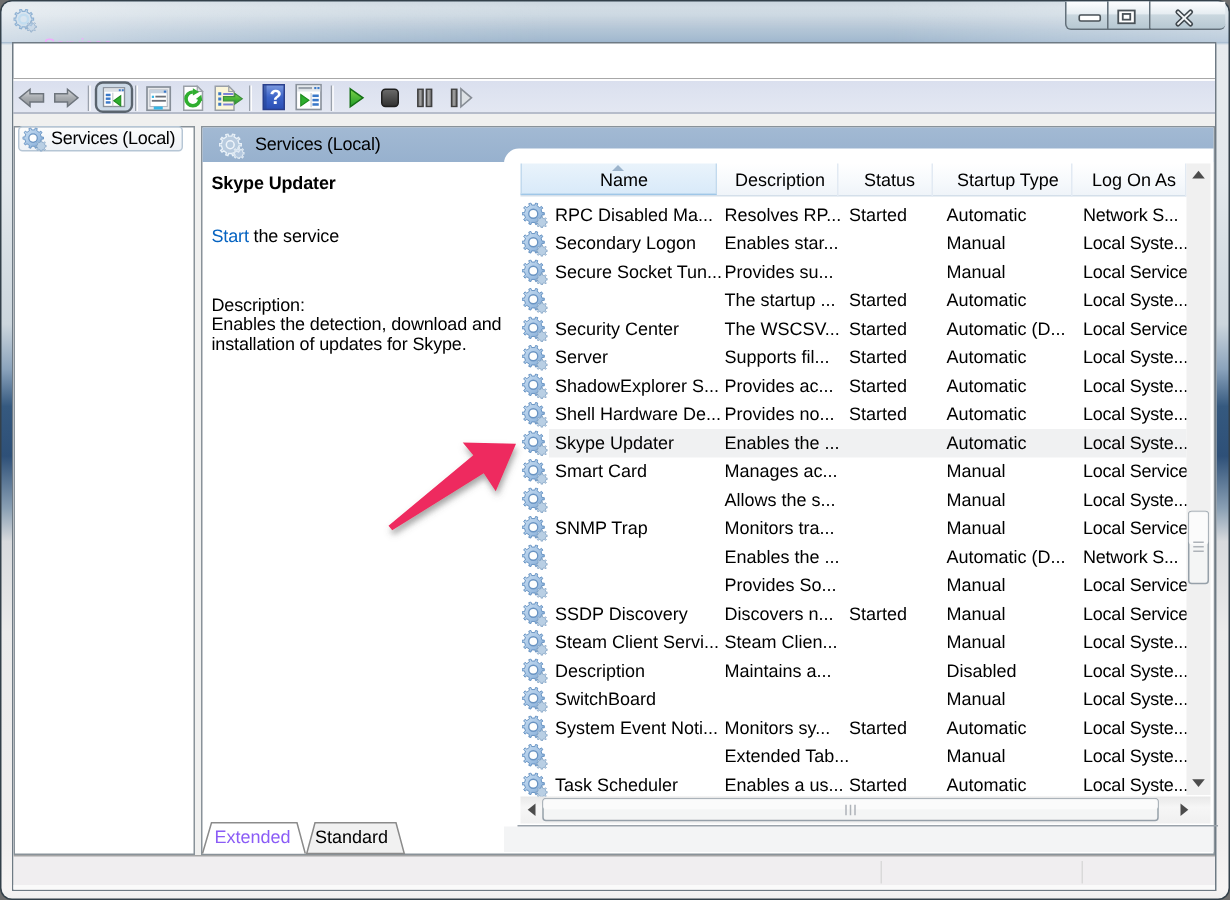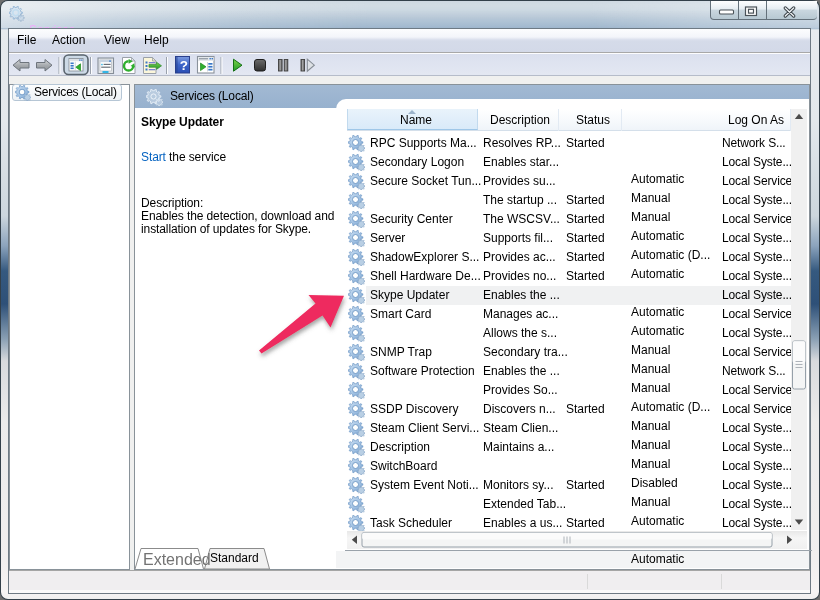--- a/index.html
+++ b/index.html
@@ -44,21 +44,21 @@
 #hc-desc{left:131px;width:81px;}
 #hc-stat{left:212px;width:63px;}
 #hc-start{left:275px;width:93px;}
 #hc-logon{left:368px;width:76px;}
 .hcell span{padding-left:7px;}
 #sortarrow{position:absolute;left:60px;top:1px;width:0;height:0;border-left:4px solid transparent;border-right:4px solid transparent;border-bottom:4px solid #9cb4cc;}
 #rows{position:absolute;left:0;top:25px;width:462px;height:400px;font-size:12px;}
 .row{position:absolute;left:0;width:444px;height:19px;line-height:19px;color:#000;white-space:nowrap;}
 .row i{position:absolute;left:1px;top:1px;width:17px;height:17px;}
 .row b{position:absolute;font-weight:normal;}
-.c0{left:23px;} .c1{left:136px;} .c2{left:219px;} .c3{left:284px;margin-top:36px;} .c4{left:375px;letter-spacing:-0.15px;}
+.c0{left:23px;} .c1{left:136px;} .c2{left:219px;} .c3{left:284px;} .c4{left:375px;letter-spacing:-0.15px;}
 .hot{background:linear-gradient(90deg,#fff 19px,#f0f1f2 19px);}
 
 #vsb{position:absolute;left:444px;top:0;width:16px;height:421px;background:#f0f0f0;}
 #hsb{position:absolute;left:0;top:422px;width:460px;height:18px;background:linear-gradient(180deg,#e8e8e8,#f6f6f6 40%,#f0f0f0);}
 
 #tabs{position:absolute;left:-1px;top:462px;width:200px;height:23px;}
 
 #status{position:absolute;left:0;top:541px;width:801px;height:23px;background:#f0eef0;border-top:1px solid #a5a5a5;}
 #status:after{content:"";position:absolute;left:0;right:0;bottom:0;height:3px;background:#fafafa;}
 .sdiv{position:absolute;top:3px;width:1px;height:15px;background:#d9d9d9;}
@@ -125,26 +125,20 @@
    <div class="cap" id="cap-close"></div>
    <svg width="107" height="19" style="position:absolute;left:0;top:0">
      <rect x="9.5" y="9" width="14" height="4" rx="1" fill="#fff" stroke="#4a5258" stroke-width="1.1"></rect>
      <rect x="35.5" y="6" width="11" height="8.5" fill="#fff" stroke="#4a5258" stroke-width="1.2"></rect>
      <rect x="38.5" y="8.3" width="5" height="3.8" fill="none" stroke="#4a5258" stroke-width="1.2"></rect>
      <path d="M75.3,7 L83.7,15 M83.7,7 L75.3,15" stroke="#3f474d" stroke-width="3.4" stroke-linecap="round"></path>
      <path d="M75.3,7 L83.7,15 M83.7,7 L75.3,15" stroke="#f2f5f7" stroke-width="1.2" stroke-linecap="round"></path>
    </svg>
  </div>
  <div id="client">
-  <div id="menubar">
-    <span class="menu" style="left:8px">File</span>
-    <span class="menu" style="left:43px">Action</span>
-    <span class="menu" style="left:95px">View</span>
-    <span class="menu" style="left:135px">Help</span>
-  </div>
   <div id="toolbar">
   <svg width="801" height="29" style="position:absolute;left:0;top:0">
     <path d="M4,13.2 L11,7.5 L11,10.5 L20,10.5 L20,16 L11,16 L11,19 Z" fill="url(#arrgray)" stroke="#6d747c" stroke-width="1"></path>
     <path d="M43,13.2 L36,7.5 L36,10.5 L27.5,10.5 L27.5,16 L36,16 L36,19 Z" fill="url(#arrgray)" stroke="#6d747c" stroke-width="1"></path>
     <rect x="49.5" y="5" width="1" height="17" fill="#9aa1ac"></rect>
           <rect x="50.5" y="5" width="1" height="17" fill="#fdfdfe"></rect>
     <rect x="55" y="3" width="24" height="19.5" rx="4.5" fill="#ccd9e6" stroke="#5a646e" stroke-width="1.6"></rect>
     <rect x="60" y="6.5" width="14" height="12.5" fill="#fff" stroke="#8a929c" stroke-width="0.9"></rect>
     <rect x="60.5" y="7" width="13" height="2.2" fill="#dde1e6"></rect>
     <rect x="70.2" y="7.5" width="1.3" height="1.3" fill="#3a78c8"></rect>
@@ -236,28 +230,29 @@
         <div style="height:33px"></div>
         <div style="line-height:13px">Description:<br>Enables the detection, download and<br>installation of updates for Skype.</div>
       </div>
       <div id="sheet"></div>
       <div id="belowsheet"></div>
       <div id="lv">
         <div id="lvhead">
           <div class="hcell" id="hc-name"><span>Name</span><div id="sortarrow"></div></div>
           <div class="hcell" id="hc-desc"><span style="padding-left:4px">Description</span></div>
           <div class="hcell" id="hc-stat"><span style="padding-left:6px">Status</span></div>
+          <div class="hcell" id="hc-start"><span style="padding-left:8px">Startup Type</span></div>
           <div class="hcell" id="hc-logon"><span style="padding-left:7px">Log On As</span></div>
         </div>
         <div id="rows">
 <div class="row" style="top:0px">
                 <i><svg width="17" height="17">
                     <use href="#gear"></use>
                   </svg></i>
-                <b class="c0">RPC Supports Ma...</b>
+                <b class="c0">RPC Disabled Ma...</b>
                 <b class="c1">Resolves RP...</b>
                 <b class="c2">Started</b>
                 <b class="c3">Automatic</b>
                 <b class="c4">Network S...</b>
               </div>
 <div class="row" style="top:19px">
                 <i><svg width="17" height="17">
                     <use href="#gear"></use>
                   </svg></i>
                 <b class="c0">Secondary Logon</b>
@@ -347,29 +342,28 @@
                   </svg></i>
                 <b class="c1">Allows the s...</b>
                 <b class="c3">Manual</b>
                 <b class="c4">Local Syste...</b>
               </div>
 <div class="row" style="top:209px">
                 <i><svg width="17" height="17">
                     <use href="#gear"></use>
                   </svg></i>
                 <b class="c0">SNMP Trap</b>
-                <b class="c1">Secondary tra...</b>
+                <b class="c1">Monitors tra...</b>
                 <b class="c3">Manual</b>
                 <b class="c4">Local Service</b>
               </div>
 <div class="row" style="top:228px">
                 <i><svg width="17" height="17">
                     <use href="#gear"></use>
                   </svg></i>
-                <b class="c0">Software Protection</b>
                 <b class="c1">Enables the ...</b>
                 <b class="c3">Automatic (D...</b>
                 <b class="c4">Network S...</b>
               </div>
 <div class="row" style="top:247px">
                 <i><svg width="17" height="17">
                     <use href="#gear"></use>
                   </svg></i>
                 <b class="c1">Provides So...</b>
                 <b class="c3">Manual</b>
@@ -462,21 +456,21 @@
             <path d="M440,4.6 L440,13 L445.2,8.8 Z" fill="#4c4c4c"></path>
           </svg>
         </div>
         <div style="position:absolute;left:-2px;top:441px;width:467px;height:1px;background:#9aa2aa"></div>
       </div>
       <div id="tabs">
         <svg width="140" height="23" style="position:absolute;left:0;top:0">
           <path d="M70.5,22 L76,1.5 L130,1.5 L135.5,22 Z" fill="#f1f1f1" stroke="#8b8b8b" stroke-width="1"></path>
           <path d="M1,22 L7,1.5 L64,1.5 L69.5,22" fill="#fff" stroke="#8b8b8b" stroke-width="1"></path>
         </svg>
-        <span style="position:absolute;left:9px;top:4px;font-size:16px;color:#737373">Extended</span>
+        <span style="position:absolute;left:9px;top:4px;font-size:12px;color:#8b5cf6">Extended</span>
         <span style="position:absolute;left:76px;top:4px;font-size:12px;color:#000">Standard</span>
       </div>
     </div>
   </div>
   <div id="status">
     <div class="sdiv" style="left:578px"></div>
     <div class="sdiv" style="left:712px"></div>
   </div>
  </div>
  <svg width="120" height="90" style="position:absolute;left:244px;top:282px;z-index:50">

